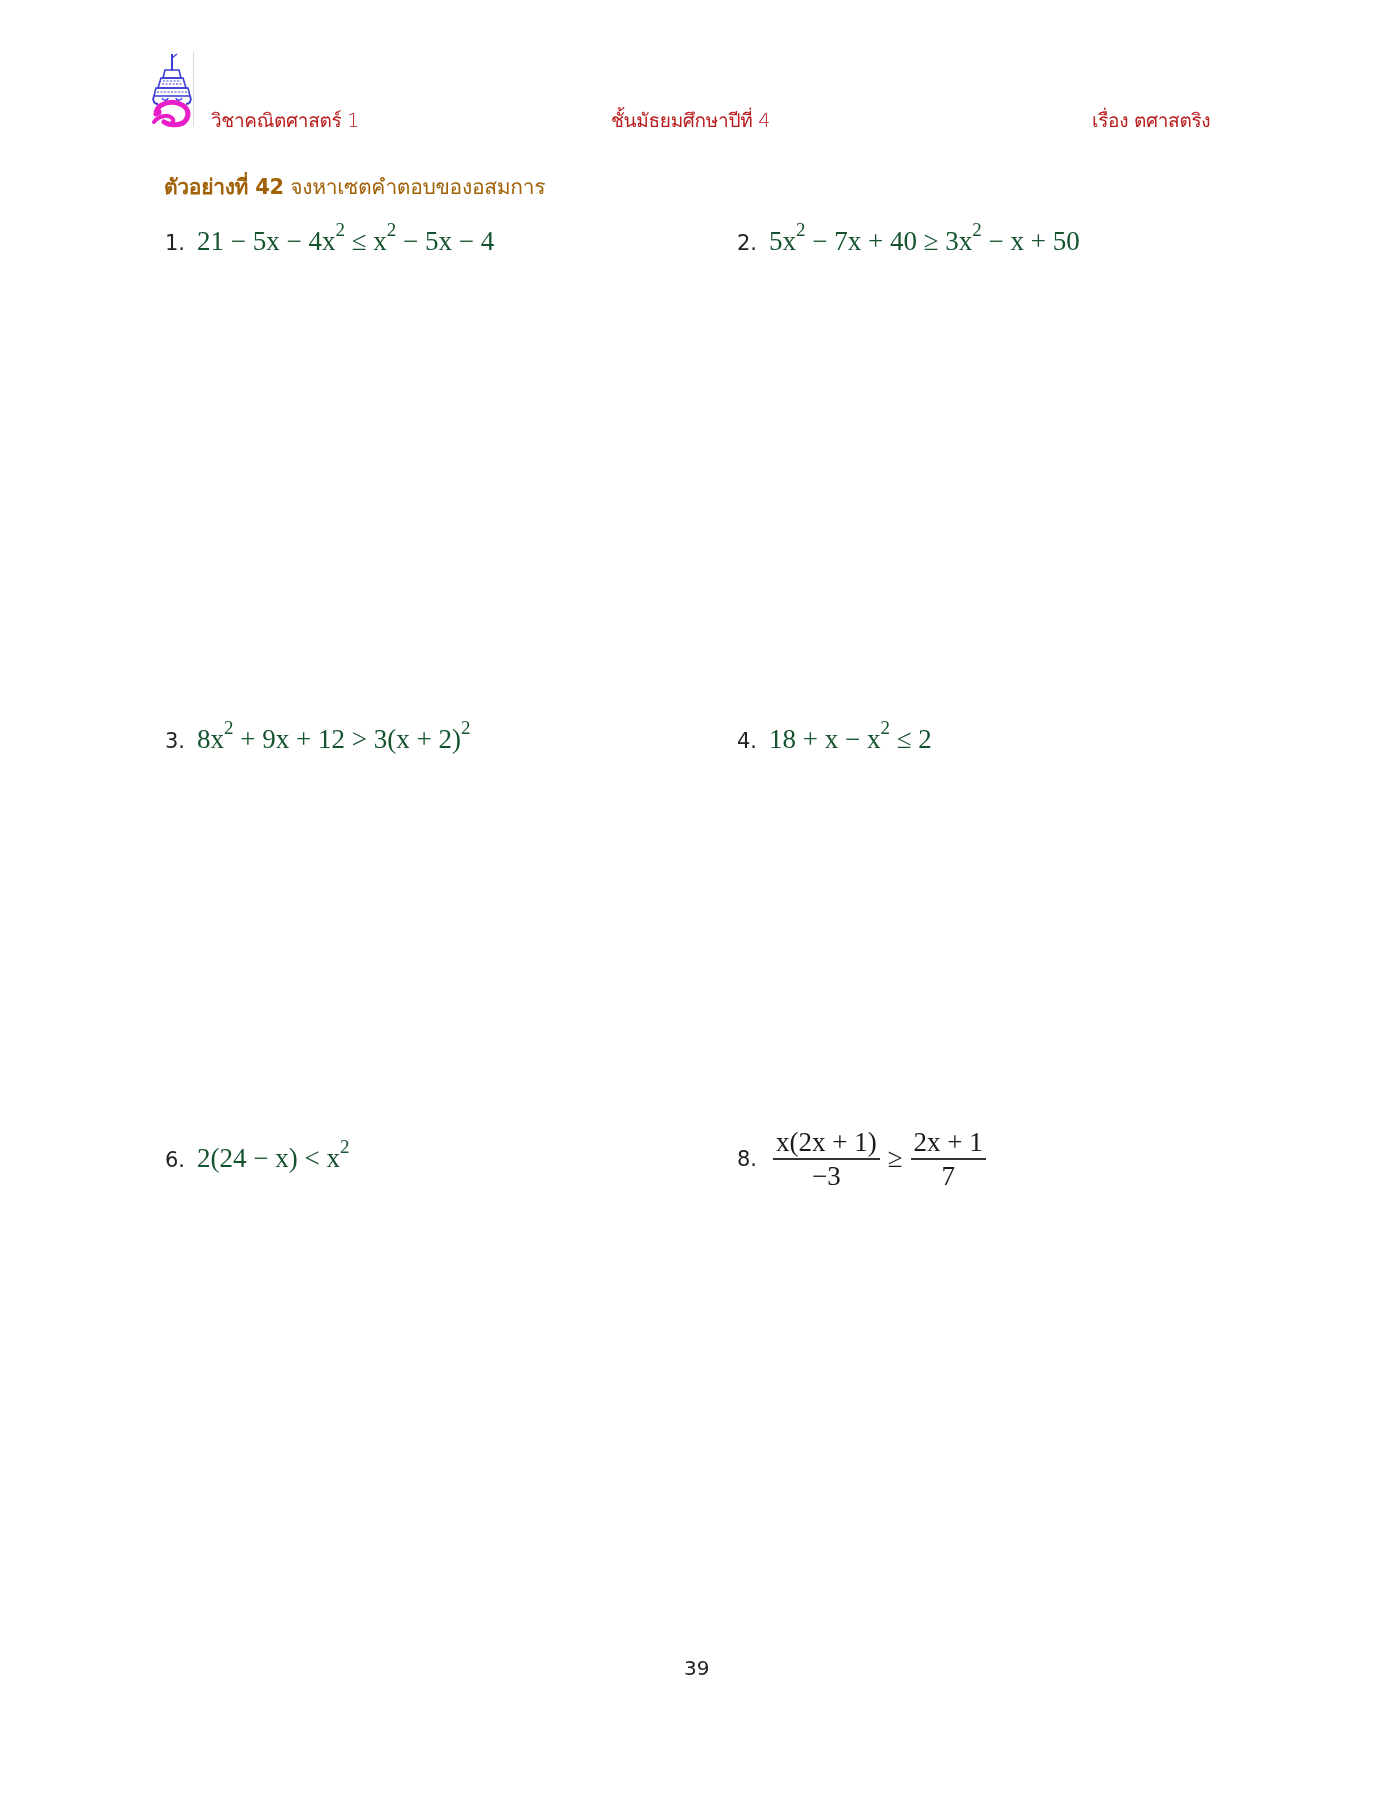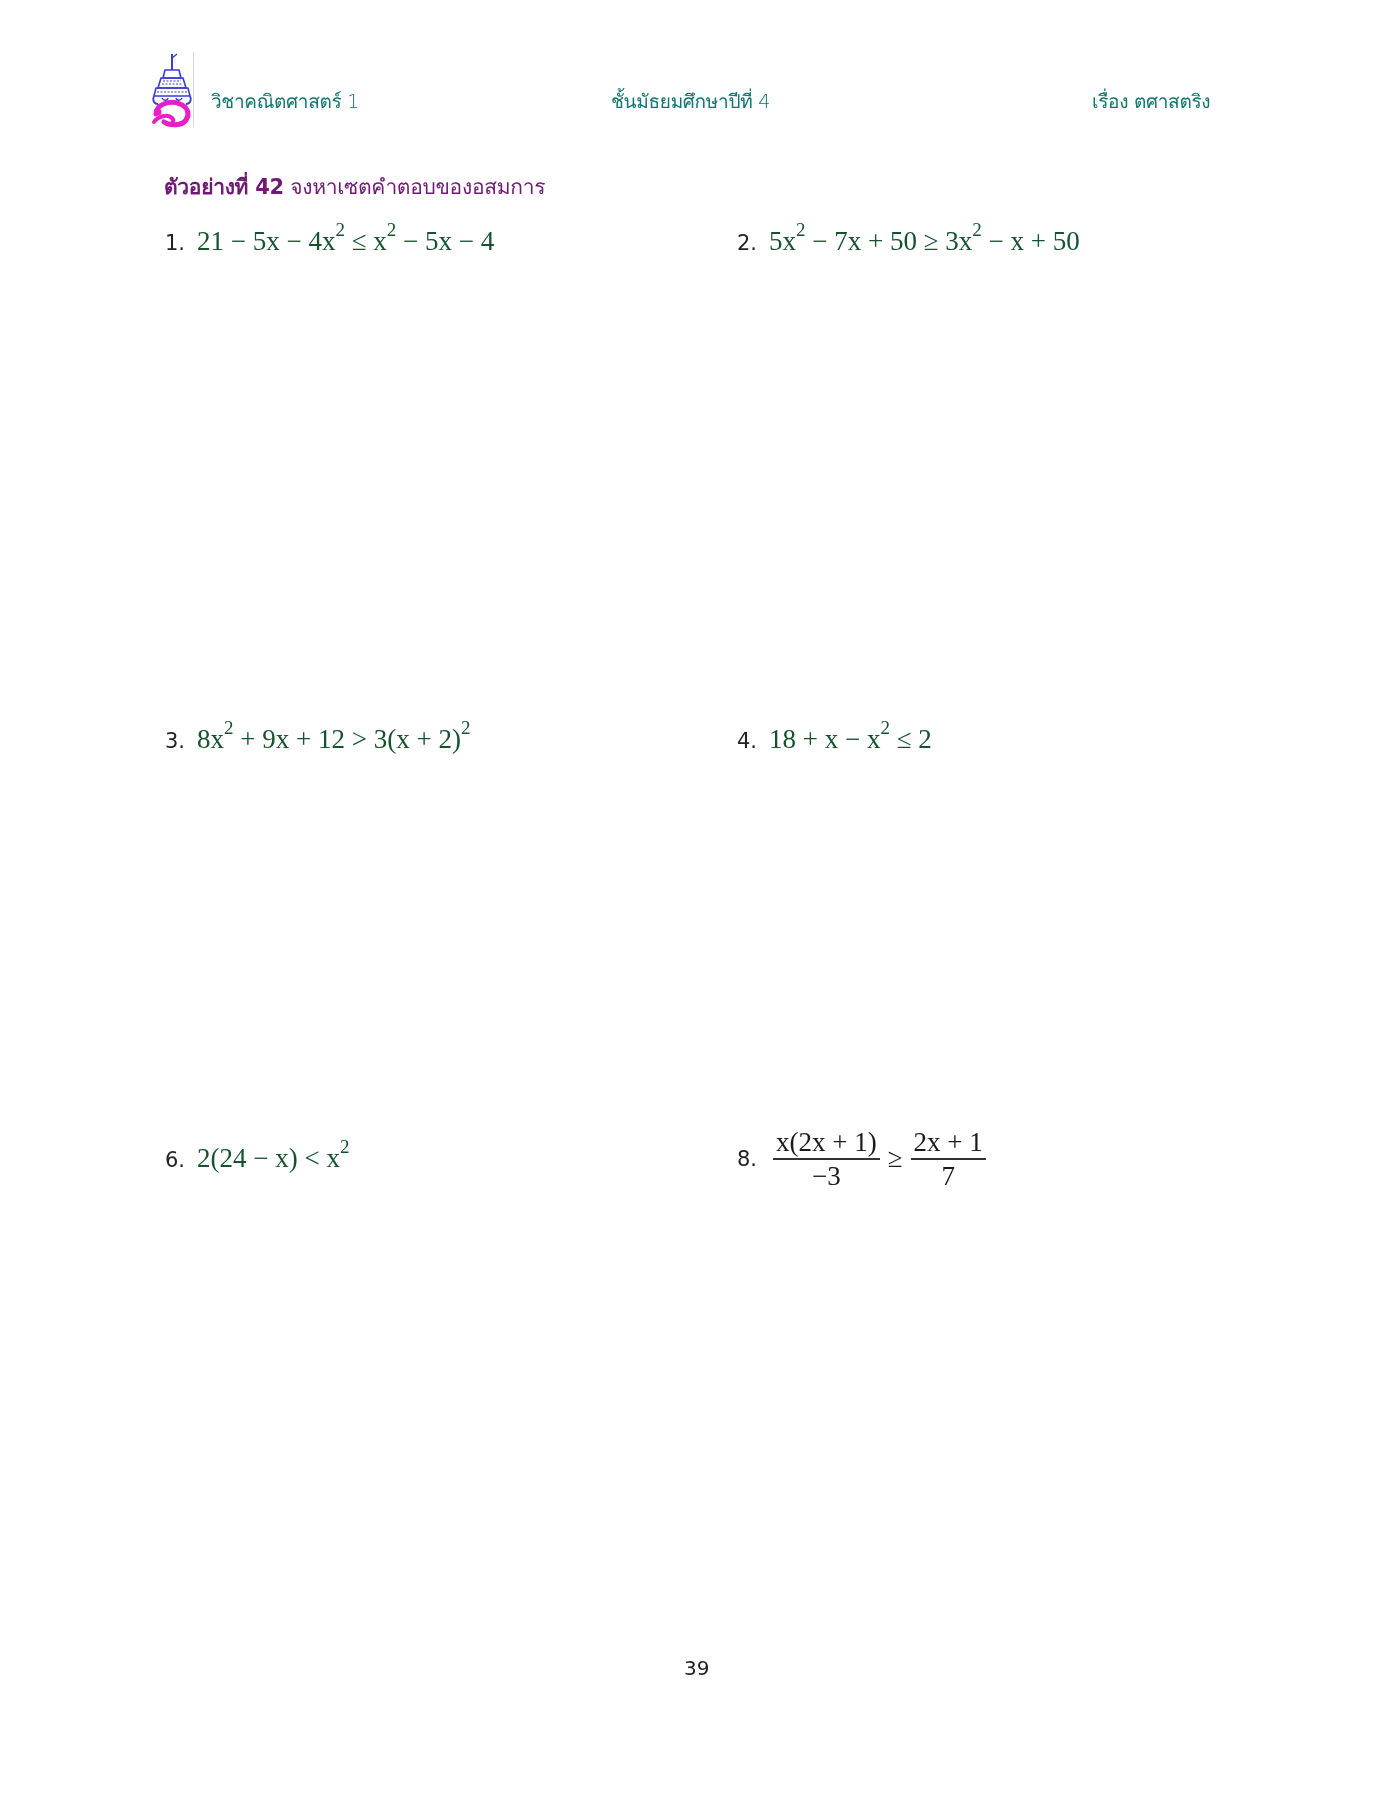--- a/index.html
+++ b/index.html
@@ -1,19 +1,19 @@
 <!DOCTYPE html>
 <html><head>
   <meta charset="utf-8">
   <style>
     html, body { margin: 0; padding: 0; background: #ffffff; }
     body { width: 1391px; height: 1800px; position: relative; overflow: hidden; color: #1a1a1a; }
     .abs { position: absolute; }
-    .hdr-text { font-family: "DejaVu Sans", sans-serif; font-size: 19px; font-weight: 300; color: #0f766e; white-space: nowrap; letter-spacing: -0.3px; }
-    .heading { font-family: "DejaVu Sans", "Liberation Sans", sans-serif; font-size: 21px; color: #701a75; white-space: nowrap; letter-spacing: -0.3px; }
+    .hdr-text { font-family: "DejaVu Sans", sans-serif; font-size: 19px; font-weight: 300; color: #b91c1c; white-space: nowrap; letter-spacing: -0.3px; margin-top: 19px; }
+    .heading { font-family: "DejaVu Sans", "Liberation Sans", sans-serif; font-size: 21px; color: #a16207; white-space: nowrap; letter-spacing: -0.3px; }
     .heading .bold { font-weight: bold; }
     .heading .normal { font-weight: normal; }
     .num { font-family: "DejaVu Sans", sans-serif; font-size: 21px; color: #222; white-space: nowrap; }
     .eq { font-family: "Liberation Serif", "DejaVu Serif", serif; font-size: 27px; color: #14532d; white-space: nowrap; }
     .eq sup { font-size: 19px; position: relative; top: -4px; vertical-align: super; line-height: 0; }
     .problem { position: absolute; display: flex; align-items: baseline; gap: 12px; }
     .frac { display: inline-flex; flex-direction: column; align-items: center; vertical-align: middle; }
     .frac .top, .frac .bottom { font-family: "Liberation Serif", "DejaVu Serif", serif; font-size: 27px; line-height: 30px; padding: 0 3px; text-align: center; }
     .frac .bar { height: 1.5px; background: #333; align-self: stretch; margin: 1px 0; }
     .frac-row { position: absolute; display: flex; align-items: center; gap: 8px; }
@@ -56,21 +56,21 @@
   <span class="normal">จงหาเซตคำตอบของอสมการ</span>
 </div>
 
 <div class="problem" style="left:165px; top:226px;">
   <span class="num">1.</span>
   <span class="eq"><span>21 − 5x − 4x</span><sup>2</sup><span> ≤ x</span><sup>2</sup><span> − 5x − 4</span></span>
 </div>
 
 <div class="problem" style="left:737px; top:226px;">
   <span class="num">2.</span>
-  <span class="eq"><span>5x</span><sup>2</sup><span> − 7x + 50 ≥ 3x</span><sup>2</sup><span> − x + 50</span></span>
+  <span class="eq"><span>5x</span><sup>2</sup><span> − 7x + 40 ≥ 3x</span><sup>2</sup><span> − x + 50</span></span>
 </div>
 
 <div class="problem" style="left:165px; top:724px;">
   <span class="num">3.</span>
   <span class="eq"><span>8x</span><sup>2</sup><span> + 9x + 12 &gt; 3(x + 2)</span><sup>2</sup></span>
 </div>
 
 <div class="problem" style="left:737px; top:724px;">
   <span class="num">4.</span>
   <span class="eq"><span>18 + x − x</span><sup>2</sup><span> ≤ 2</span></span>

